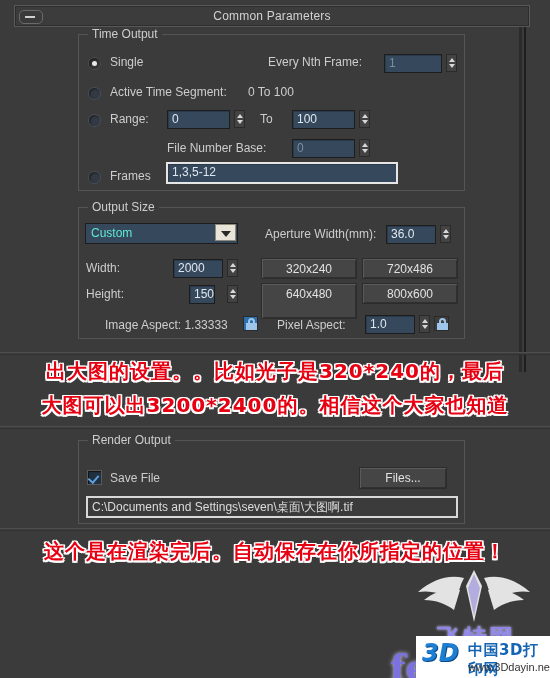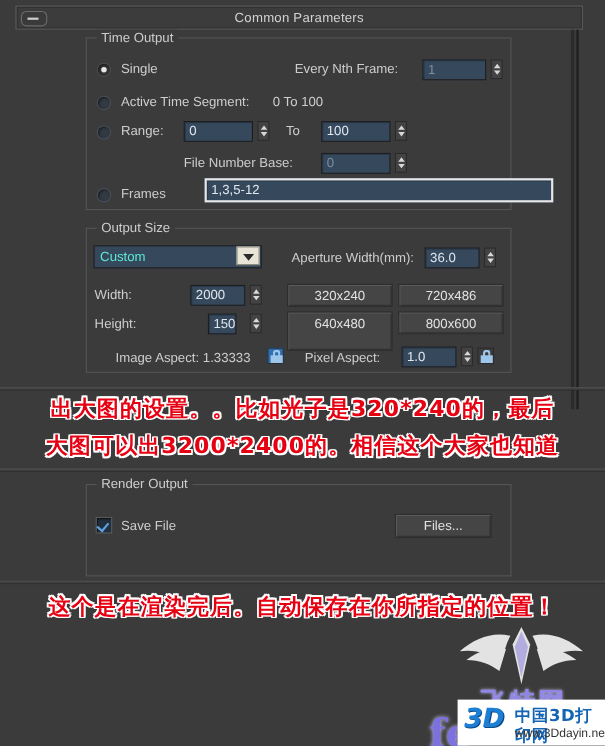--- a/index.html
+++ b/index.html
@@ -189,21 +189,21 @@
   <div class="lbl" style="left:260px;top:112px;">To</div>
   <div class="field" style="left:292px;top:110px;width:63px;height:19px;">100</div>
   <div class="spin" style="left:359px;top:110px;"></div>
 
   <div class="lbl" style="left:167px;top:141px;">File Number Base:</div>
   <div class="field dimv" style="left:292px;top:139px;width:63px;height:19px;">0</div>
   <div class="spin" style="left:359px;top:139px;"></div>
 
   <div class="radio off" style="left:89px;top:172px;"></div>
   <div class="lbl" style="left:110px;top:169px;">Frames</div>
-  <div class="field focus" style="left:166px;top:162px;width:317px;height:22px;margin-left:20px;">1,3,5-12</div>
+  <div class="field focus" style="left:166px;top:162px;width:232px;height:22px;">1,3,5-12</div>
 
   <div class="group" style="left:78px;top:207px;width:385px;height:130px;">
     <div class="glabel">Output Size</div>
   </div>
 
   <div class="dd" style="left:85px;top:223px;width:153px;height:21px;">Custom</div>
   <div class="dd-btn" style="left:215px;top:224px;"></div>
 
   <div class="lbl" style="left:265px;top:227px;">Aperture Width(mm):</div>
   <div class="field" style="left:386px;top:225px;width:50px;height:19px;">36.0</div>
@@ -242,20 +242,21 @@
   <div class="divider" style="top:426px;"></div>
 
   <div class="group" style="left:78px;top:440px;width:385px;height:82px;">
     <div class="glabel">Render Output</div>
   </div>
 
   <div class="cbox on" style="left:88px;top:471px;"></div>
   <div class="lbl" style="left:110px;top:471px;">Save File</div>
   <div class="btn" style="left:359px;top:467px;width:88px;height:22px;line-height:21px;">Files...</div>
 
+  <div class="pathfield" style="left:86px;top:496px;width:372px;height:22px;">C:\Documents and Settings\seven\桌面\大图啊.tif</div>
 
   <div class="divider" style="top:528px;"></div>
 
   <div class="note" style="top:538px;">这个是在渲染完后。自动保存在你所指定的位置！</div>
 
   <div class="wm">
     <svg class="wm-wing" viewBox="0 0 152 70">
       <g fill="#ffffff" opacity="0.92">
         <path d="M76 6 L84 22 L76 58 L68 22 Z"></path>
         <path d="M66 14 C50 10 34 16 20 28 C34 26 46 30 58 38 C60 30 62 21 66 14 Z"></path>

